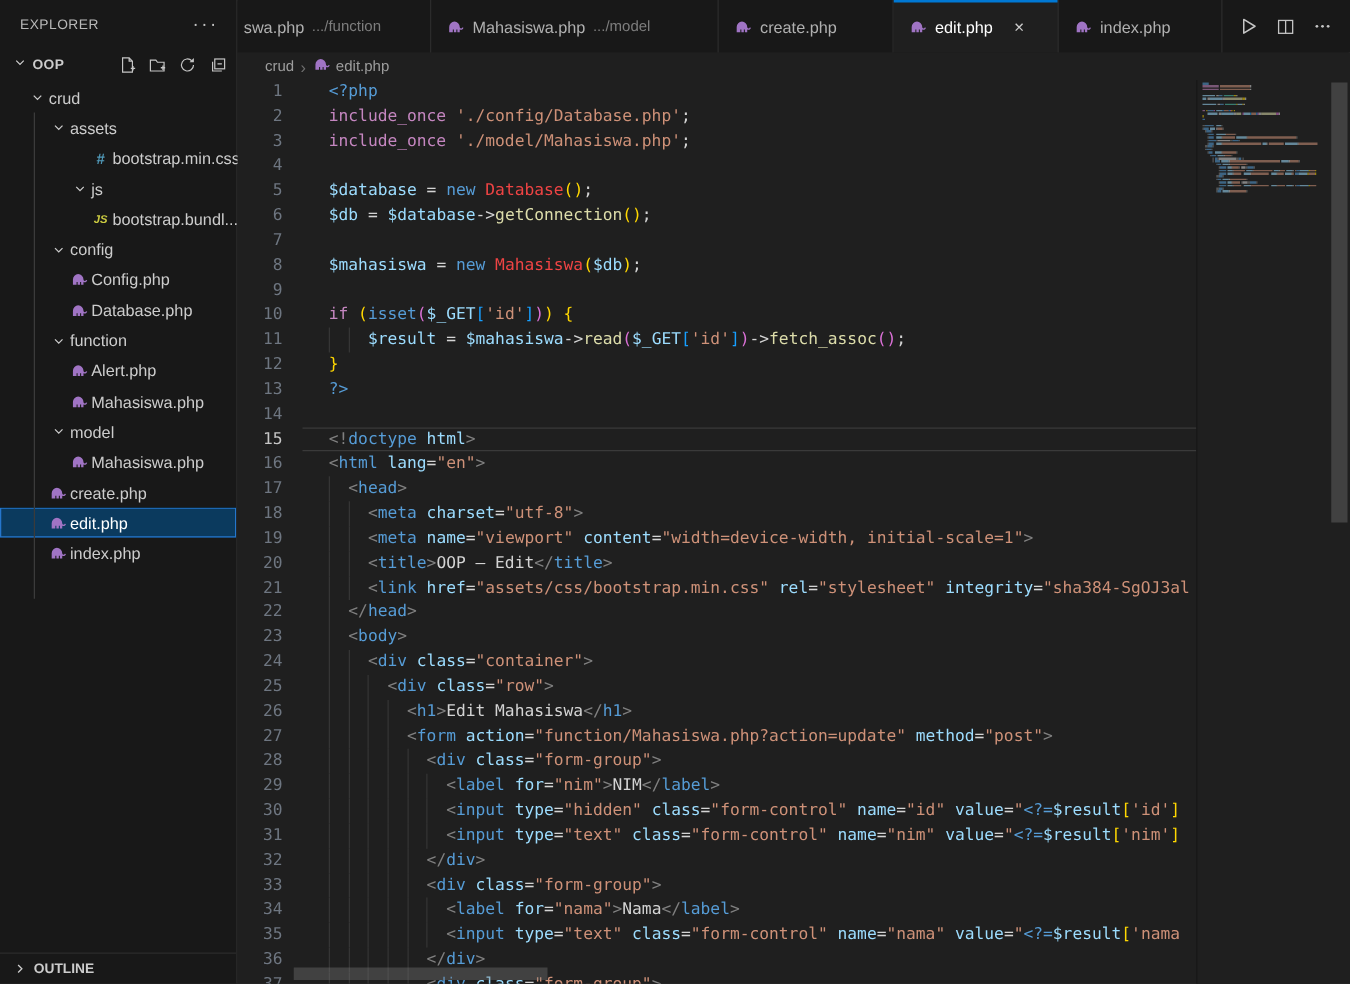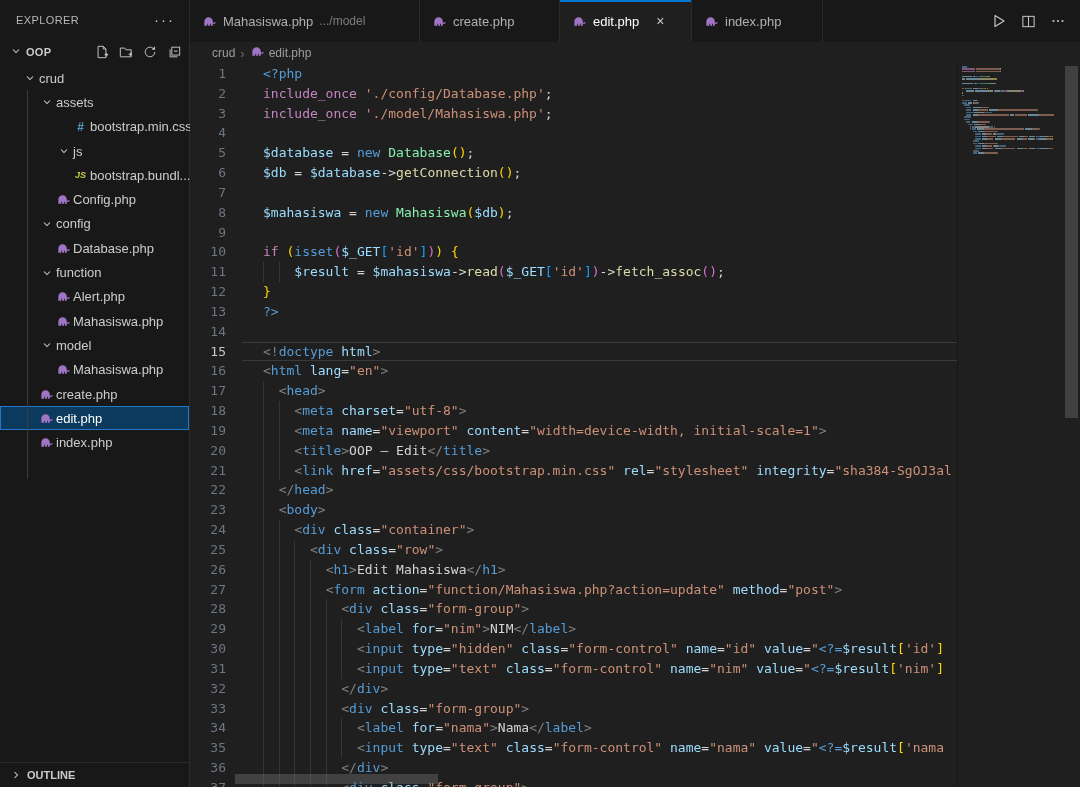--- a/index.html
+++ b/index.html
@@ -50,21 +50,21 @@
   .code{position:absolute;left:0;top:0;width:767px;font-family:"DejaVu Sans Mono",monospace;
         font-size:13px;}
   .code-row{height:19.83px;line-height:19.83px;white-space:pre;position:relative;}
   .gutter{position:absolute;left:0;width:52px;text-align:right;padding-right:16px;box-sizing:border-box;
           color:#6e7681;user-select:none;}
   .ltext{position:absolute;left:73px;right:0;overflow:hidden;}
   .guide{position:absolute;top:0;bottom:0;width:1px;background:#353535;}
   .active-line{position:absolute;left:52px;width:715px;box-sizing:border-box;
                border-top:1px solid #3a3a3a;border-bottom:1px solid #3a3a3a;height:19.83px;}
   .tk-pt{color:#569CD6}.tk-kw{color:#C586C0}.tk-st{color:#CE9178}.tk-vr{color:#9CDCFE}
-  .tk-ty{color:#86efac}.tk-fn{color:#DCDCAA}.tk-pl{color:#D4D4D4}.tk-pu{color:#808080}
+  .tk-ty{color:#ef4444}.tk-fn{color:#DCDCAA}.tk-pl{color:#D4D4D4}.tk-pu{color:#808080}
   .tk-b1{color:#FFD700}.tk-b2{color:#DA70D6}.tk-b3{color:#179FFF}
   .minimap{position:absolute;left:767px;top:0;width:106px;bottom:0;background:#1f1f1f;
            border-left:1px solid rgba(0,0,0,.25);cursor:pointer;}
   .mm-bar{position:absolute;height:1.6px;opacity:.55;}
   .vscroll{position:absolute;right:2px;top:2px;width:13px;height:352px;
            background:rgba(121,121,121,.38);cursor:pointer;}
   .hscroll{position:absolute;left:45px;bottom:3px;width:203px;height:10px;
            background:rgba(121,121,121,.38);cursor:pointer;}
 </style>
 </head>
@@ -138,35 +138,35 @@
           </svg>
         </span>
         <span>js</span>
       </div>
       <div class="tree-row" style="padding-left:71px">
         <span class="icon-slot">
           <span class="js-glyph">JS</span>
         </span>
         <span>bootstrap.bundl...</span>
       </div>
-      <div class="tree-row" style="padding-left:54px">
-        <span class="icon-slot">
-          <svg width="15" height="15" viewBox="0 0 16 16">
-            <path fill="#a074c4" d="M2.5 12.5V8a4.5 4.5 0 0 1 9 0v.2c0 .7.5 1.1 1.1 1.1.5 0 .9-.3 1-.8l1.1.3c-.25 1.05-1.1 1.75-2.1 1.75-.4 0-.8-.1-1.1-.3v2.25h-2v-2.2h-.9v2.2H6.5v-2.2h-.9v2.2Z"></path>
-          </svg>
-        </span>
-        <span>Config.php</span>
-      </div>
       <div class="tree-row" style="padding-left:37px">
         <span class="icon-slot">
           <svg width="12" height="12" viewBox="0 0 16 16">
             <path d="M4 6l4 4 4-4" fill="none" stroke="#cccccc" stroke-width="1.4"></path>
           </svg>
         </span>
         <span>config</span>
+      </div>
+      <div class="tree-row" style="padding-left:54px">
+        <span class="icon-slot">
+          <svg width="15" height="15" viewBox="0 0 16 16">
+            <path fill="#a074c4" d="M2.5 12.5V8a4.5 4.5 0 0 1 9 0v.2c0 .7.5 1.1 1.1 1.1.5 0 .9-.3 1-.8l1.1.3c-.25 1.05-1.1 1.75-2.1 1.75-.4 0-.8-.1-1.1-.3v2.25h-2v-2.2h-.9v2.2H6.5v-2.2h-.9v2.2Z"></path>
+          </svg>
+        </span>
+        <span>Config.php</span>
       </div>
       <div class="tree-row" style="padding-left:54px">
         <span class="icon-slot">
           <svg width="15" height="15" viewBox="0 0 16 16">
             <path fill="#a074c4" d="M2.5 12.5V8a4.5 4.5 0 0 1 9 0v.2c0 .7.5 1.1 1.1 1.1.5 0 .9-.3 1-.8l1.1.3c-.25 1.05-1.1 1.75-2.1 1.75-.4 0-.8-.1-1.1-.3v2.25h-2v-2.2h-.9v2.2H6.5v-2.2h-.9v2.2Z"></path>
           </svg>
         </span>
         <span>Database.php</span>
       </div>
       <div class="tree-row" style="padding-left:37px">
@@ -240,20 +240,24 @@
       <svg width="12" height="12" viewBox="0 0 16 16">
           <path d="M6 4l4 4-4 4" fill="none" stroke="#cccccc" stroke-width="1.4"></path>
         </svg>
       <span>OUTLINE</span>
     </div>
   </div>
 </div>
 
 <div class="main">
   <div class="tabbar" id="tabbar">
+      <div class="tab" style="width:155px;padding-left:5px">
+        <span>swa.php</span>
+        <span class="desc">.../function</span>
+      </div>
       <div class="tab" style="width:230px">
         <svg width="15" height="15" viewBox="0 0 16 16">
           <path fill="#a074c4" d="M2.5 12.5V8a4.5 4.5 0 0 1 9 0v.2c0 .7.5 1.1 1.1 1.1.5 0 .9-.3 1-.8l1.1.3c-.25 1.05-1.1 1.75-2.1 1.75-.4 0-.8-.1-1.1-.3v2.25h-2v-2.2h-.9v2.2H6.5v-2.2h-.9v2.2Z"></path>
         </svg>
         <span>Mahasiswa.php</span>
         <span class="desc">.../model</span>
       </div>
       <div class="tab" style="width:140px">
         <svg width="15" height="15" viewBox="0 0 16 16">
           <path fill="#a074c4" d="M2.5 12.5V8a4.5 4.5 0 0 1 9 0v.2c0 .7.5 1.1 1.1 1.1.5 0 .9-.3 1-.8l1.1.3c-.25 1.05-1.1 1.75-2.1 1.75-.4 0-.8-.1-1.1-.3v2.25h-2v-2.2h-.9v2.2H6.5v-2.2h-.9v2.2Z"></path>

